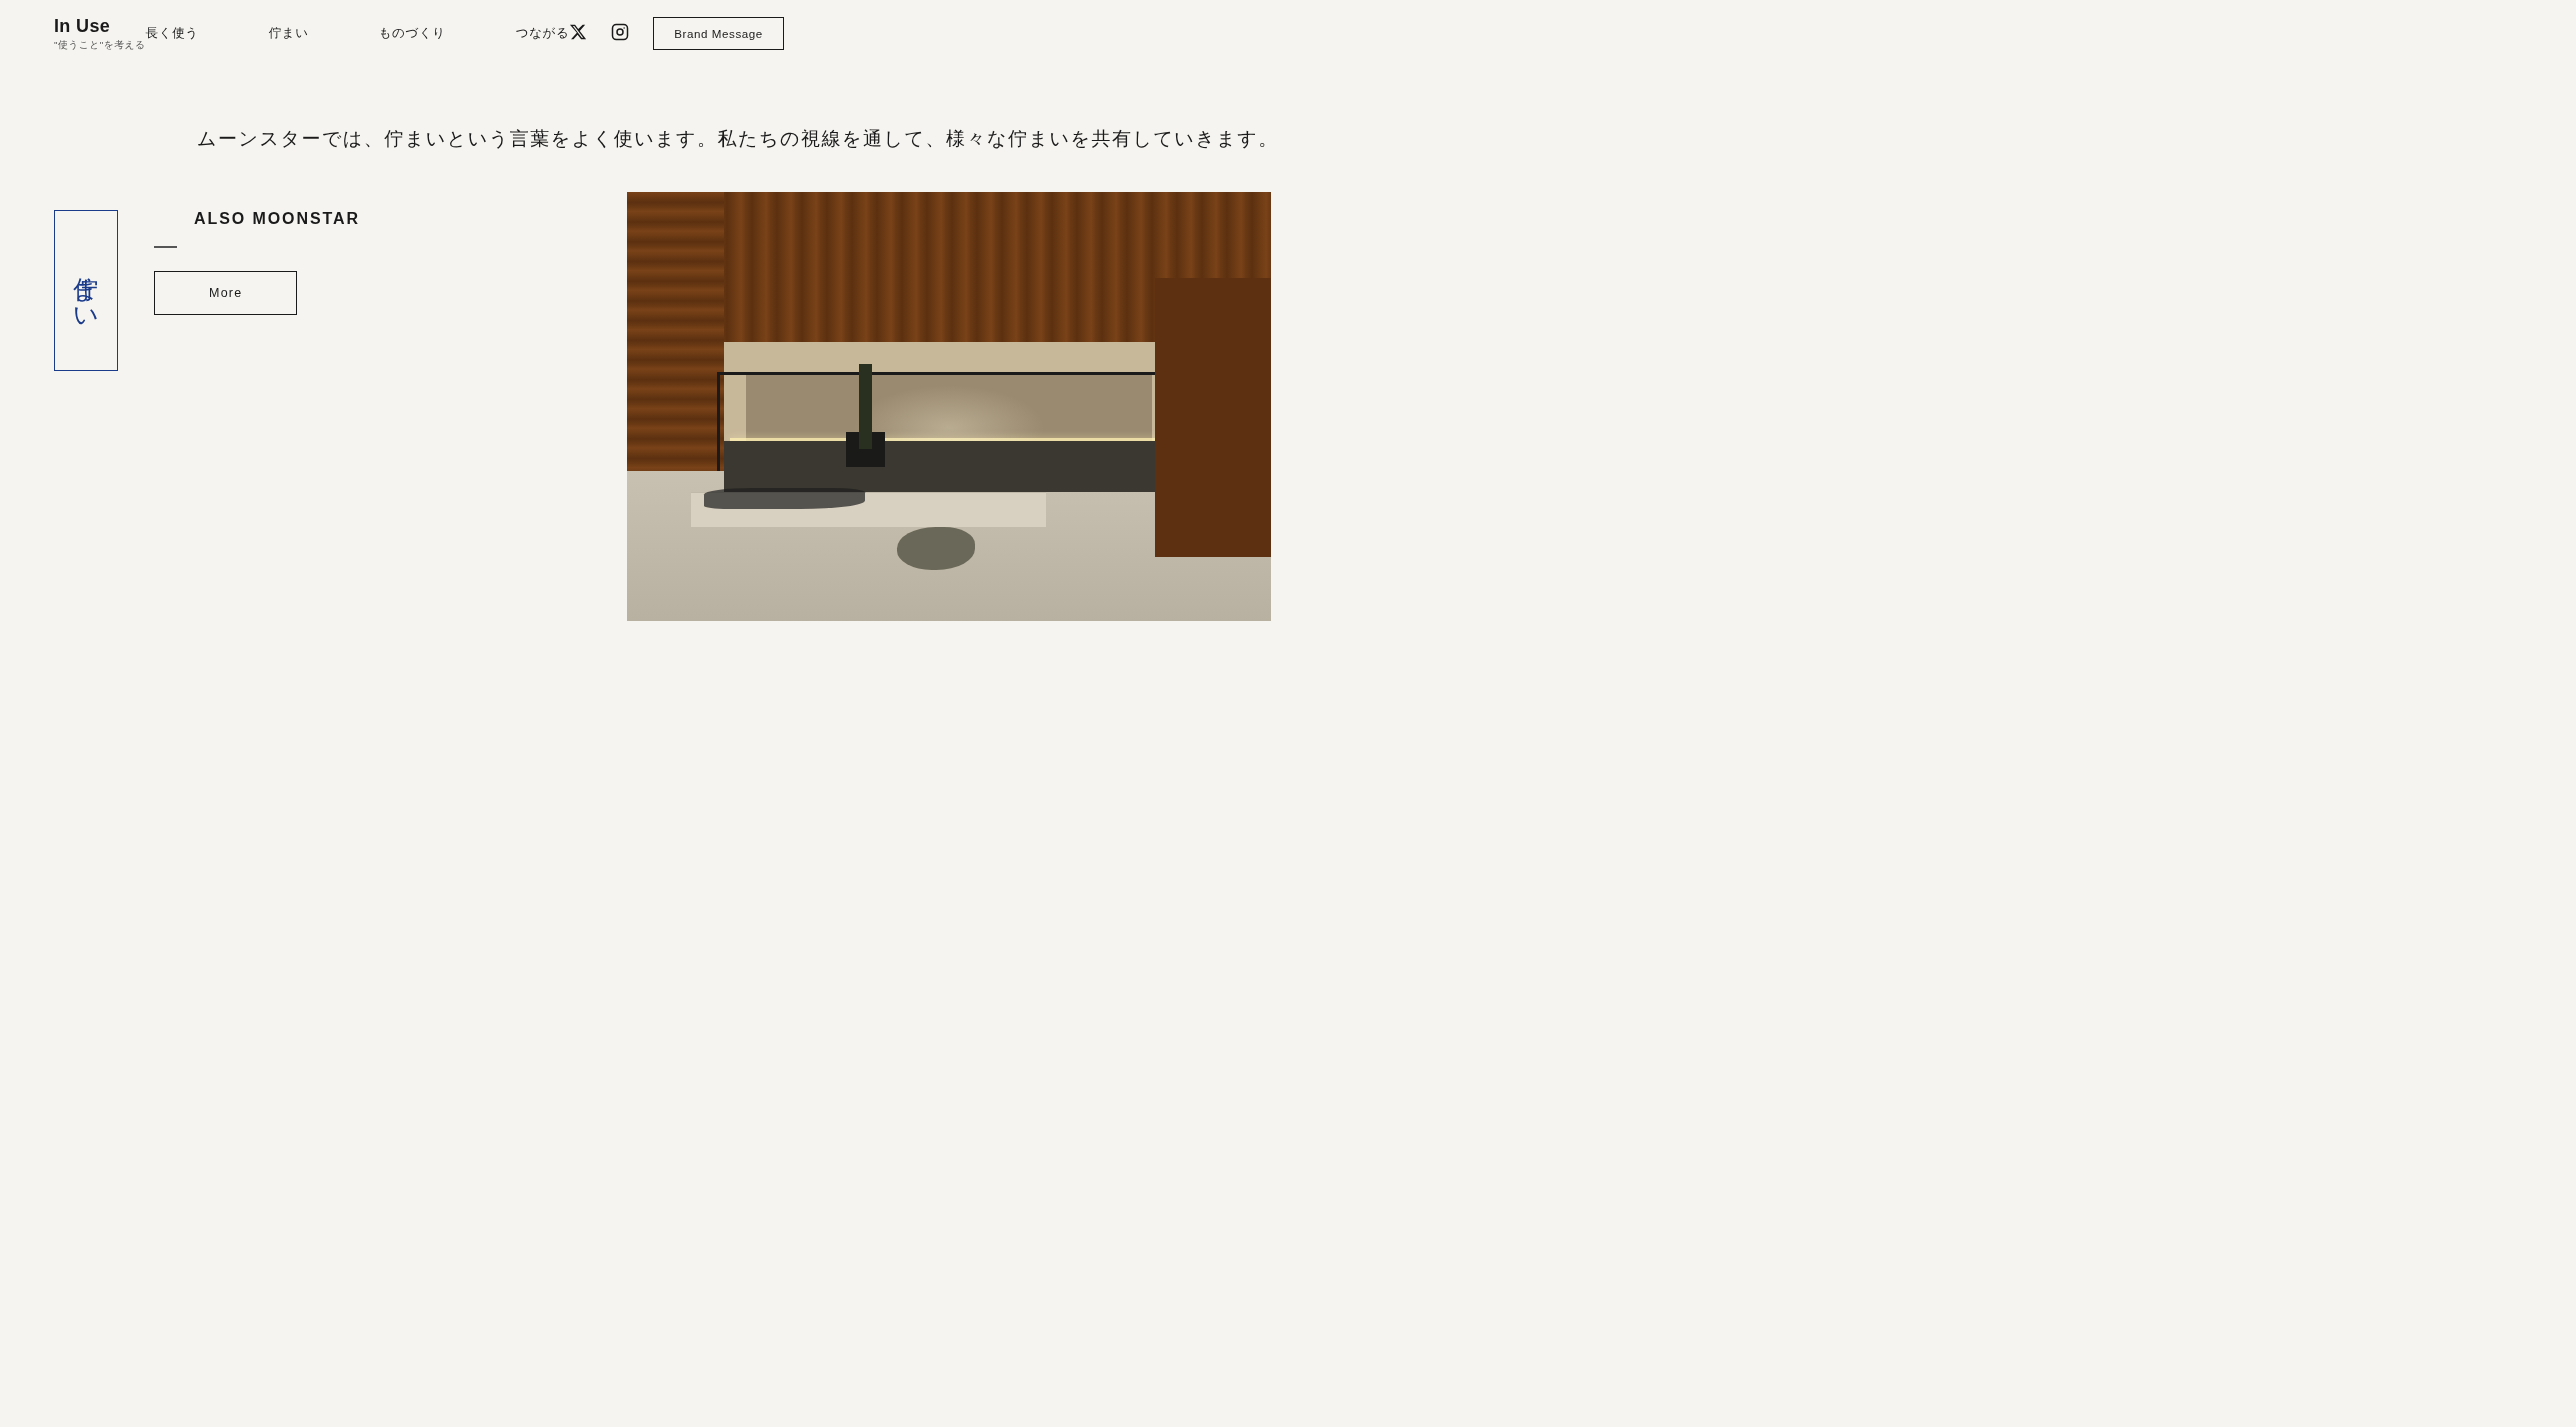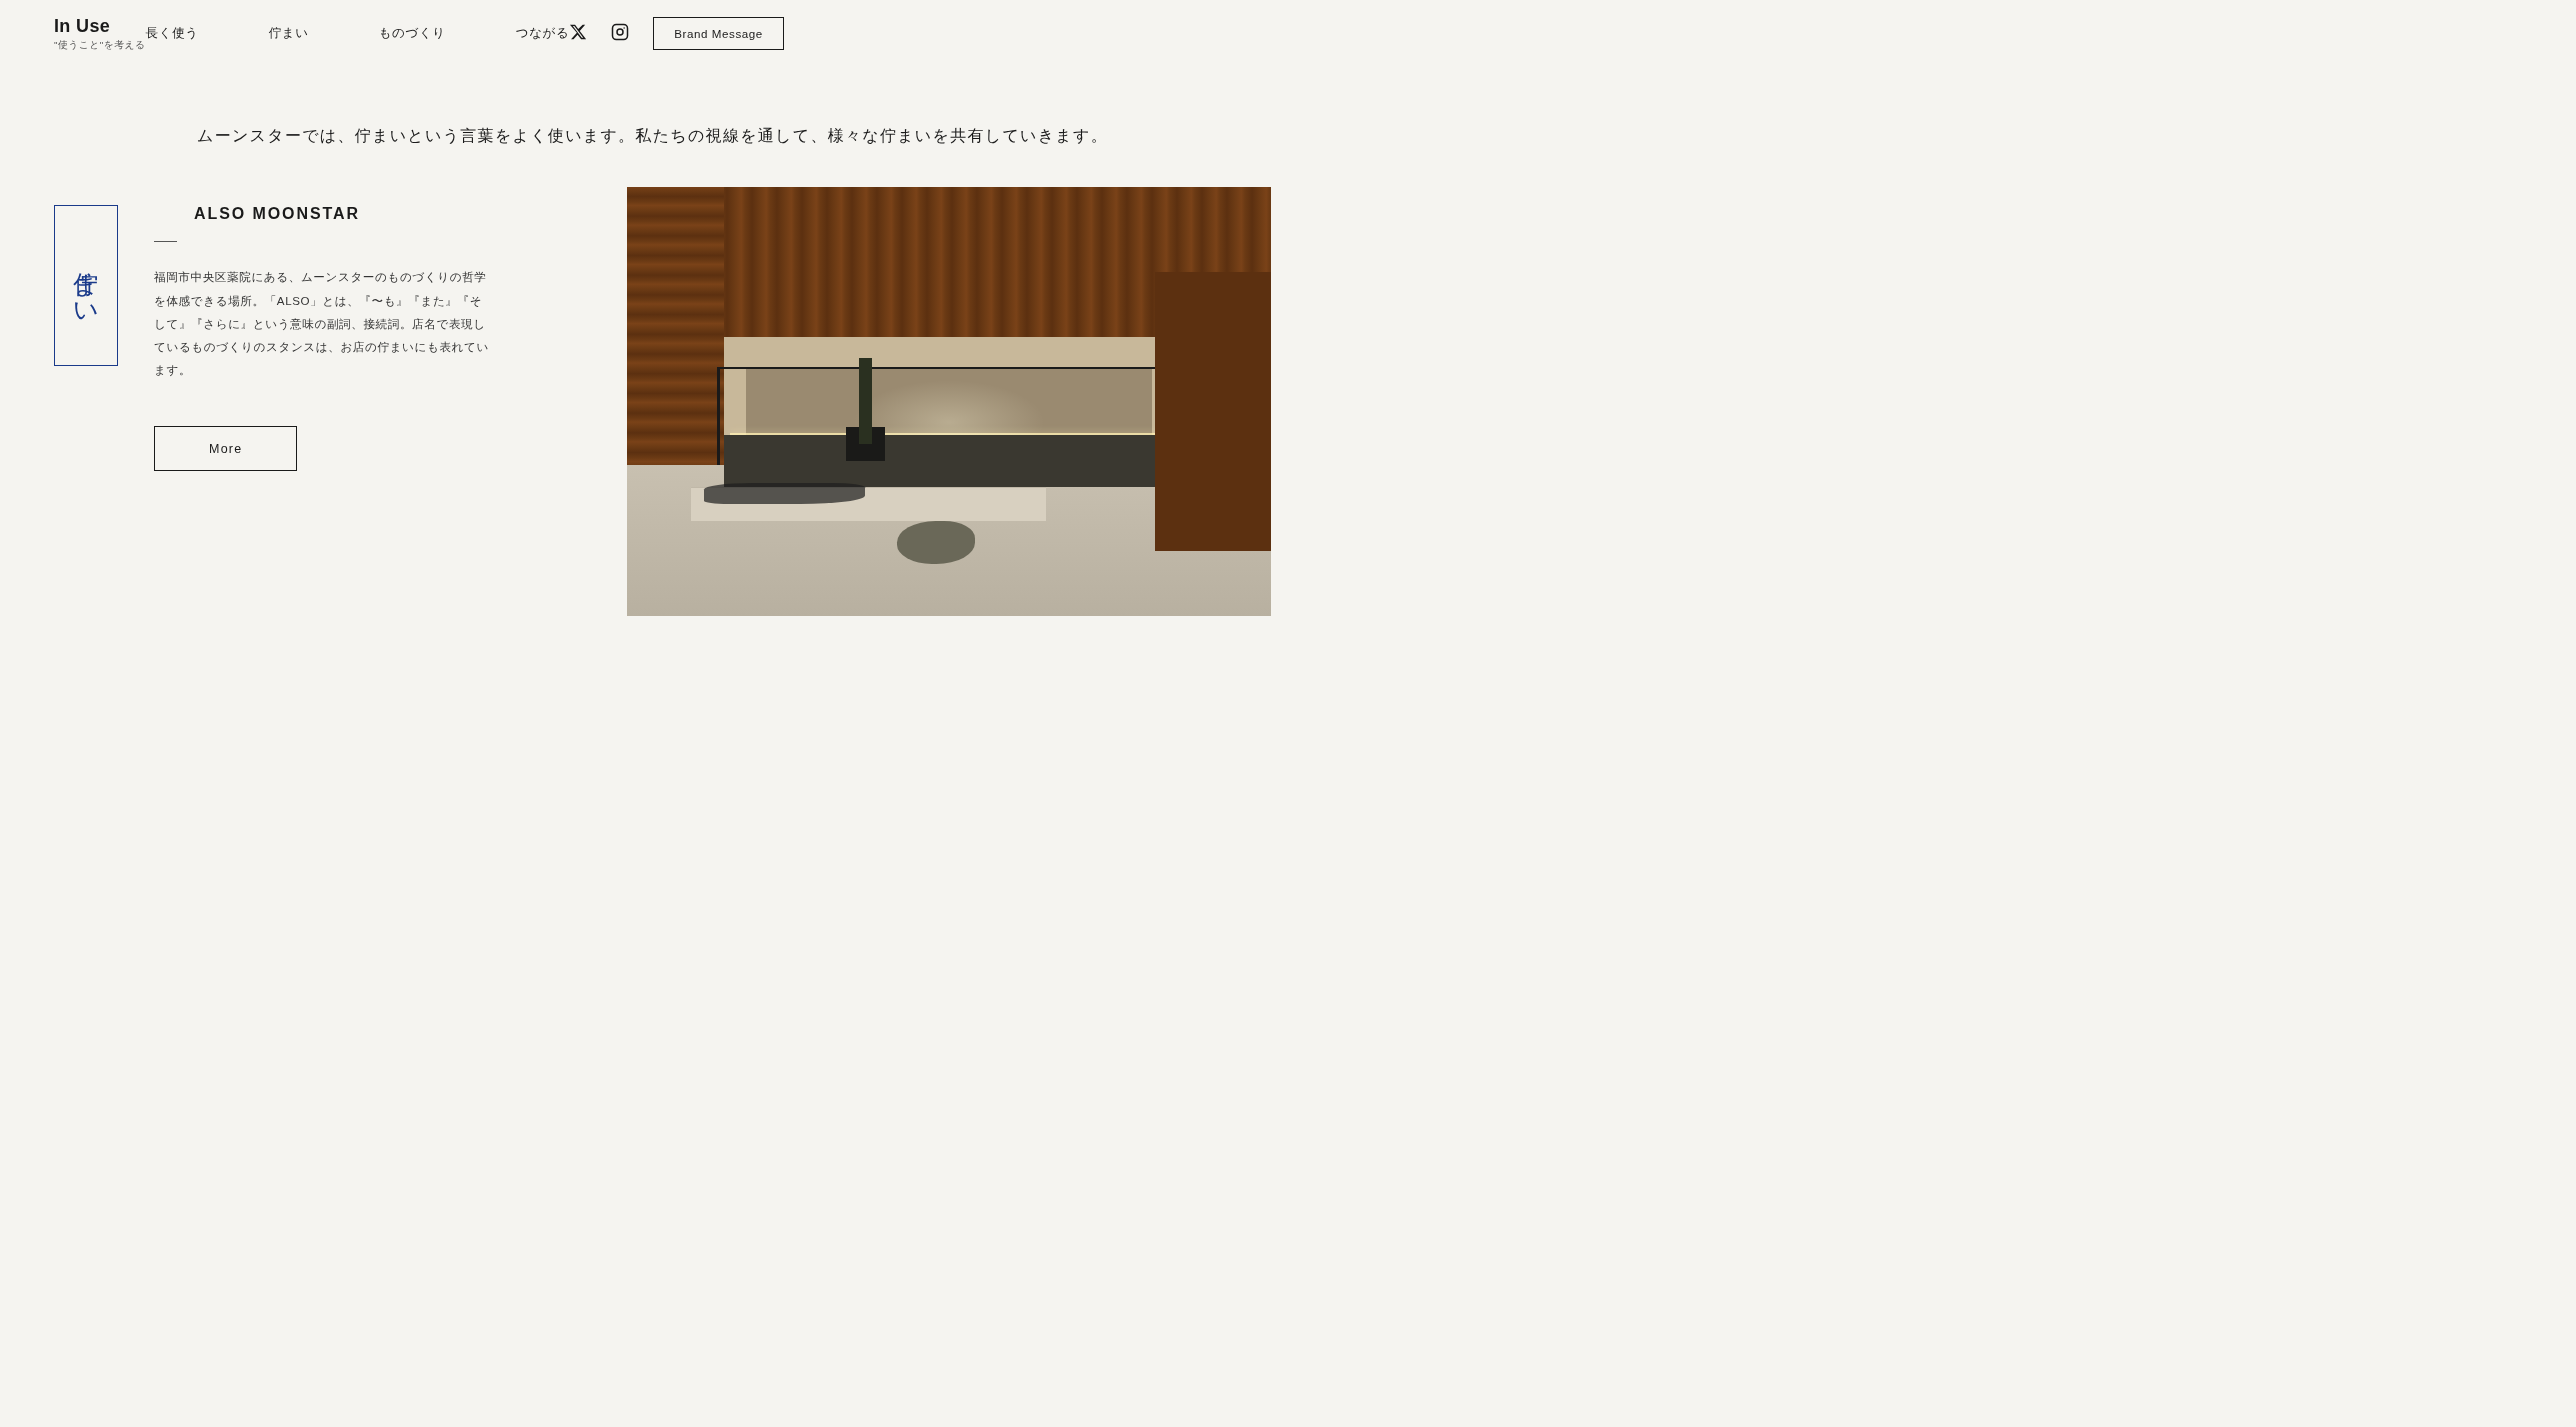--- a/index.html
+++ b/index.html
@@ -82,21 +82,21 @@
       font-family: inherit;
     }
 
     
     .main {
       padding: 54px 54px 72px;
     }
 
     
     .intro-text {
-      font-size: 16px;
+      font-size: 19px;
       color: #1a1a1a;
       letter-spacing: 0.08em;
       line-height: 1.8;
       margin-bottom: 45px;
       margin-left: 143px;
     }
 
     
     .content-area {
       display: flex;
@@ -455,21 +455,20 @@
 
     <div class="left-section">
 
       <div class="kanji-box">
         <span class="kanji-text">佇まい</span>
       </div>
 
       <div class="article-content">
         <h2 class="article-title">ALSO MOONSTAR</h2>
         <div class="article-divider"></div>
-        <p class="article-body">福岡市中央区薬院にある、ムーンスターのものづくりの哲学を体感できる場所。「ALSO」とは、『〜も』『また』『そして』『さらに』という意味の副詞、接続詞。店名で表現しているものづくりのスタンスは、お店の佇まいにも表れています。</p>
         <button class="more-btn">More</button>
       </div>
 
     </div>
 
     <div class="right-image">
       <div class="store-image">
         <div class="store-image-inner">
 
           <div class="ceiling"></div>

